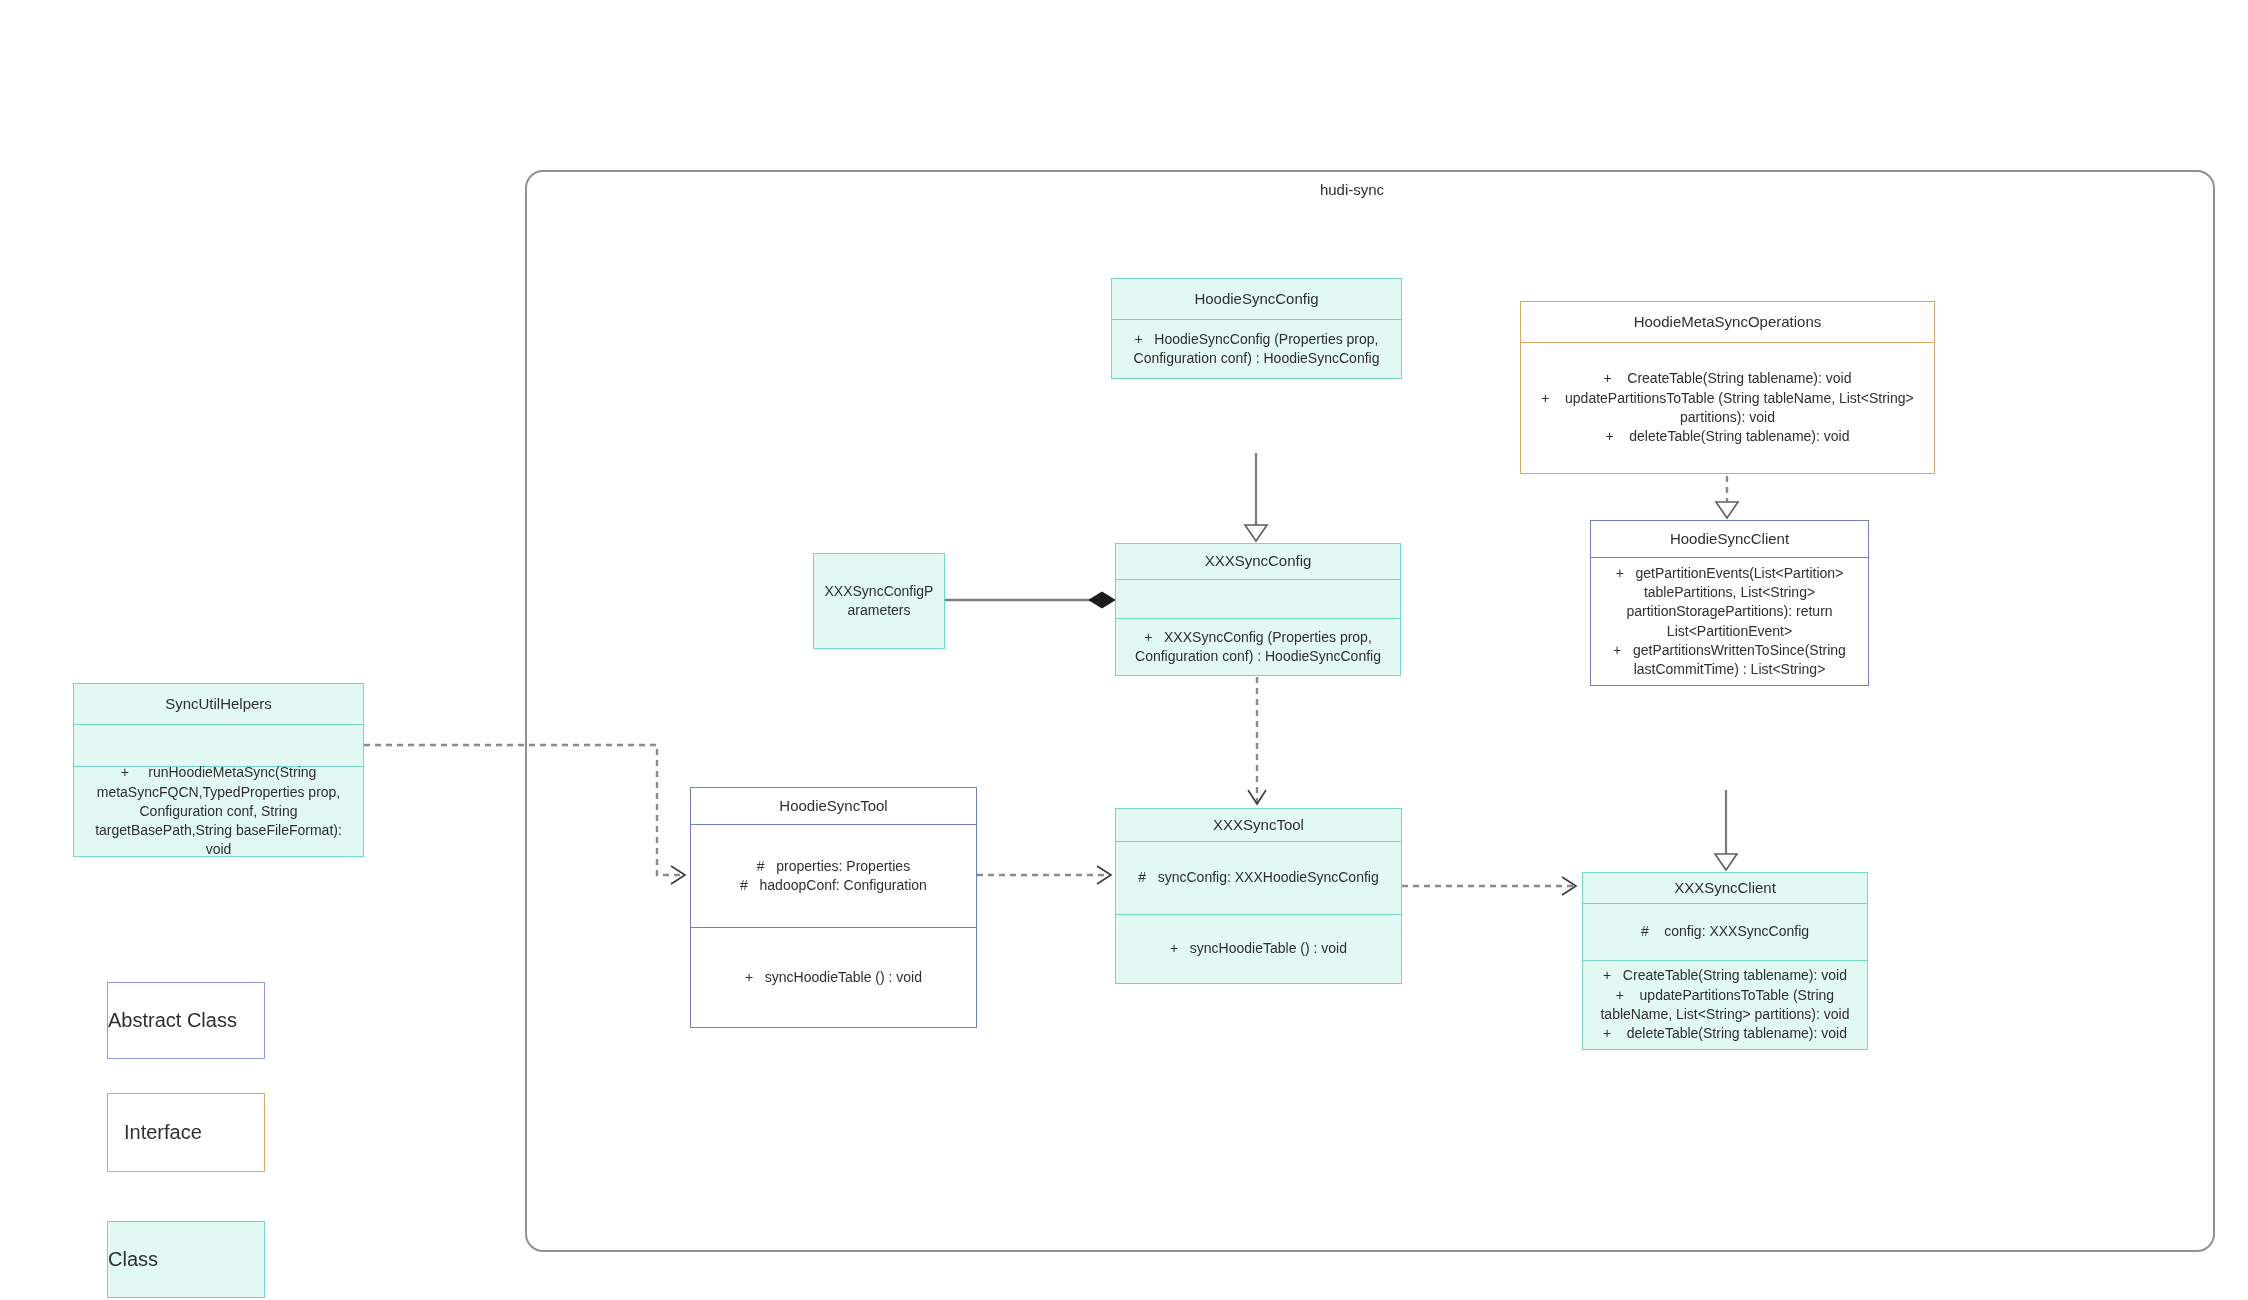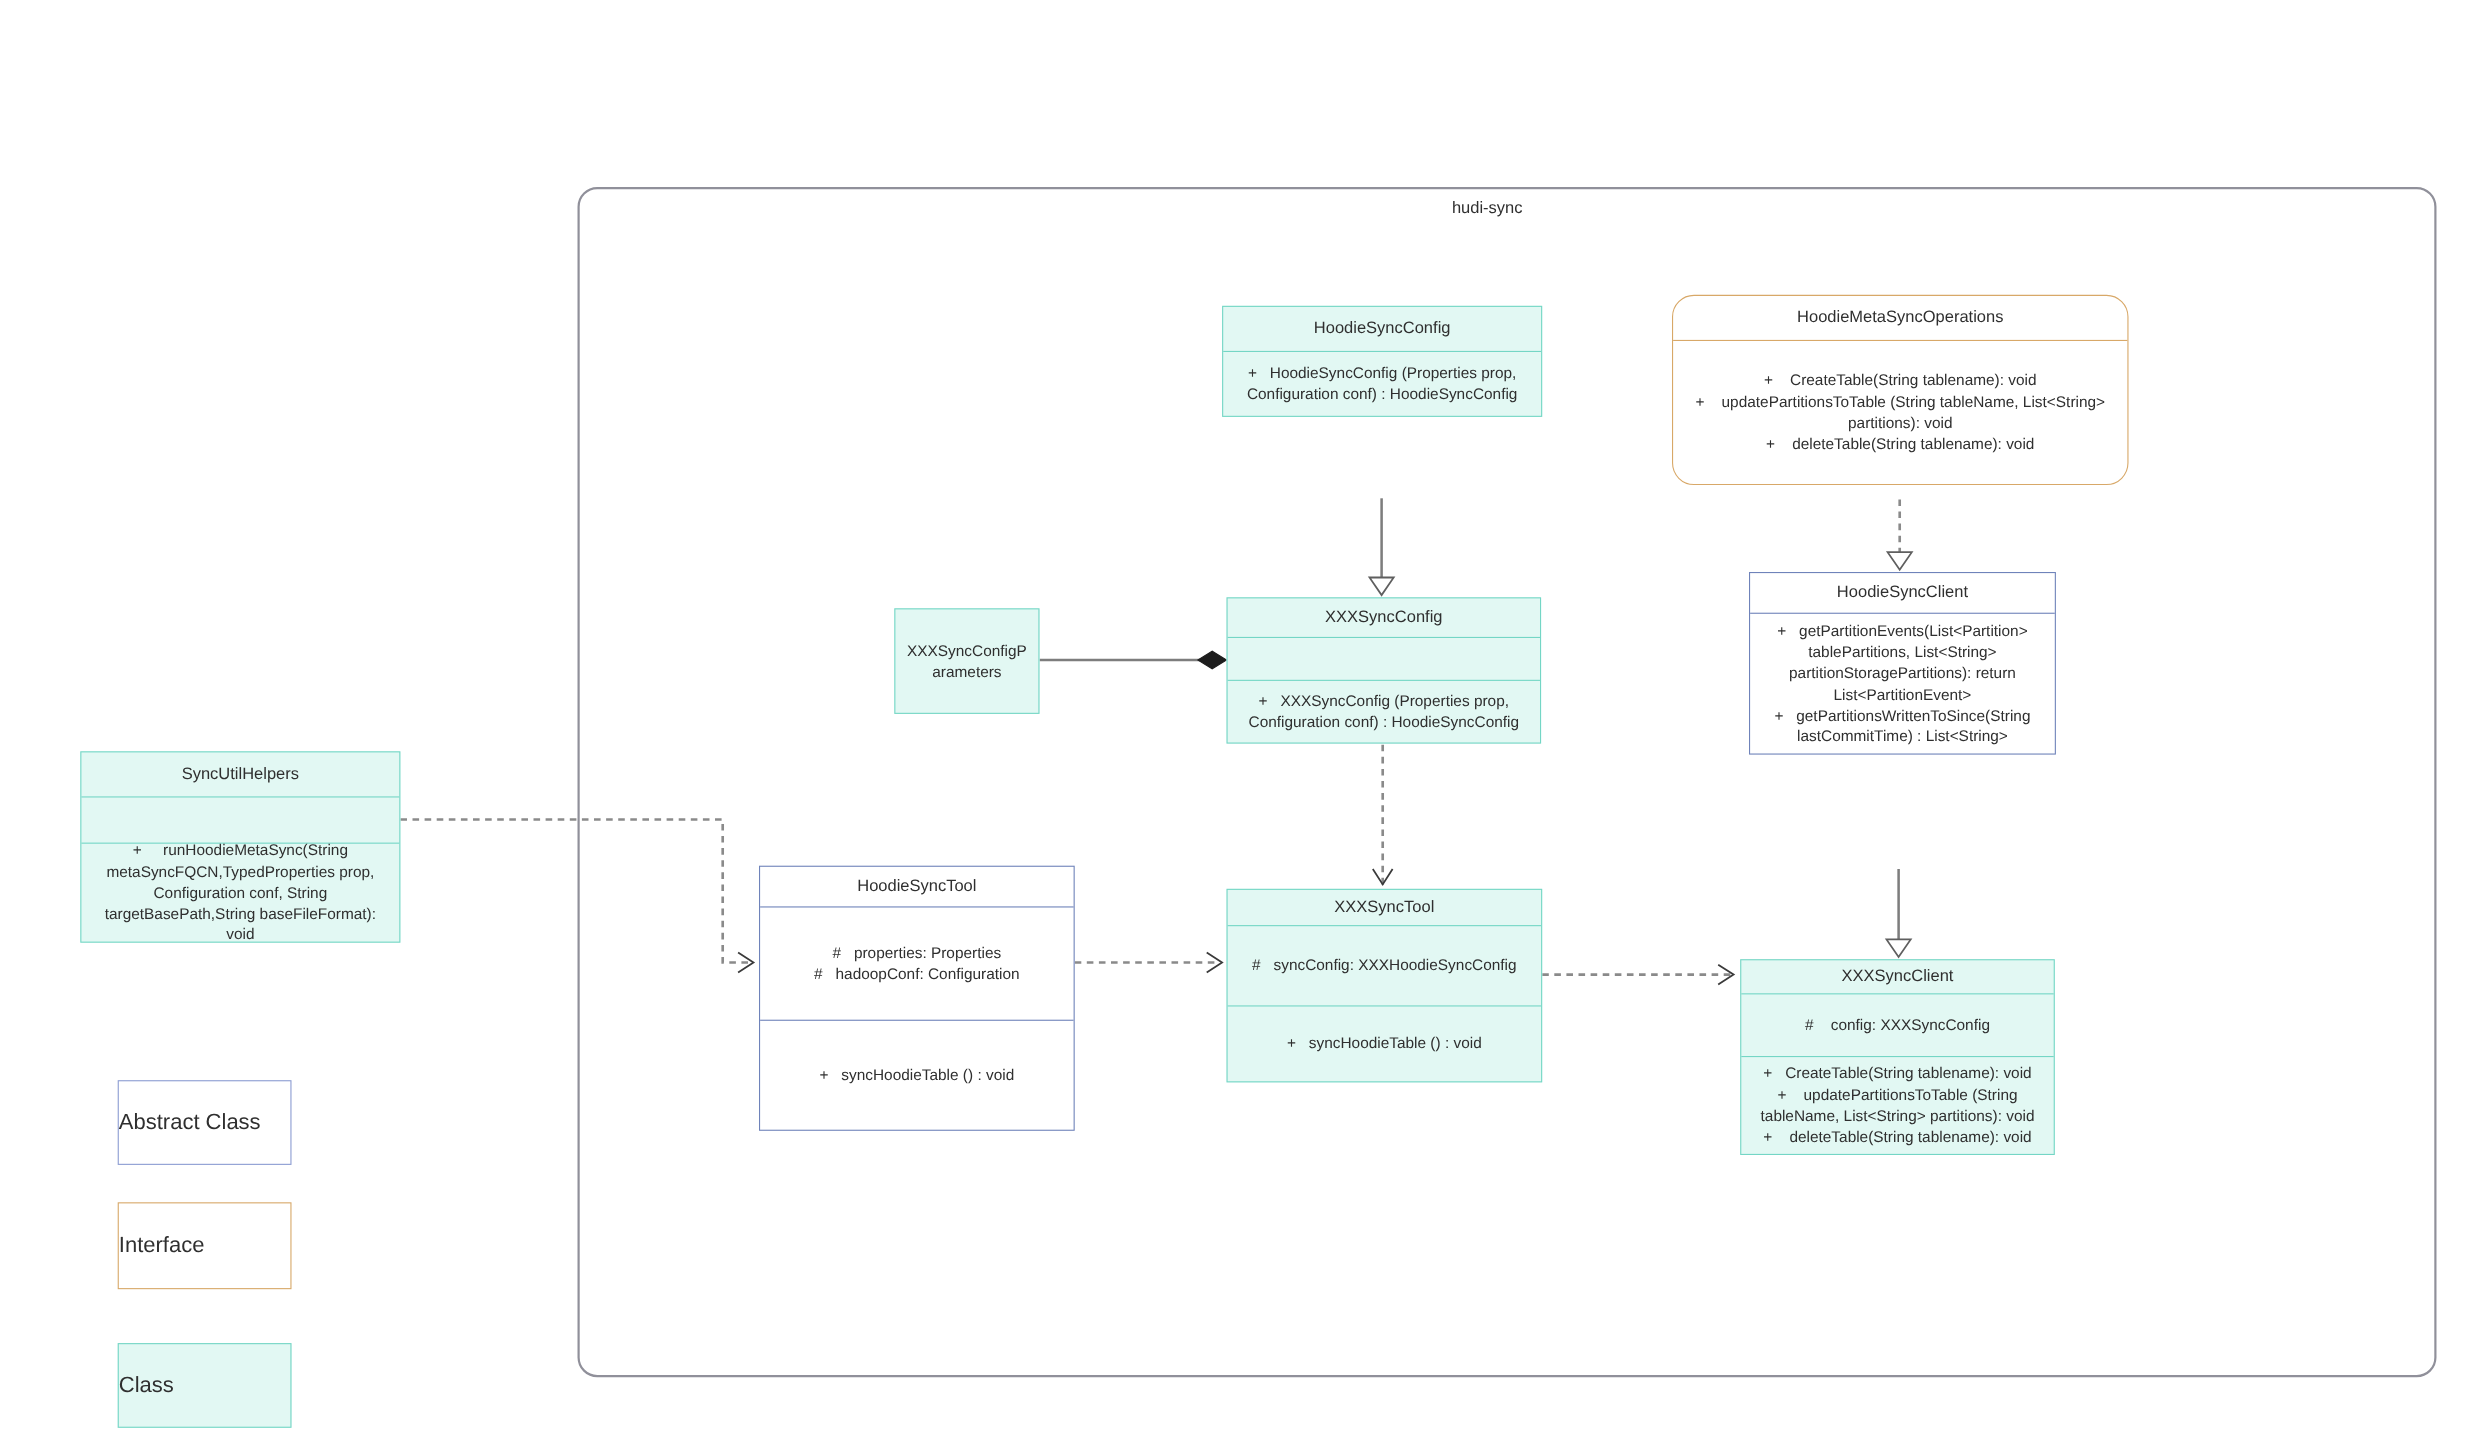--- a/index.html
+++ b/index.html
@@ -96,21 +96,21 @@
 
   <div class="uml-box teal" style="left:1111px;top:278px;width:291px;">
     <div class="cmp ttl" style="height:40px;">
         <span class="ln">HoodieSyncConfig</span>
       </div>
     <div class="cmp" style="height:59px;">
       <div class="ln">+   HoodieSyncConfig (Properties prop, Configuration conf) : HoodieSyncConfig</div>
     </div>
   </div>
 
-  <div class="uml-box interface" style="left:1520px;top:268px;width:415px;border-radius:20px;">
+  <div class="uml-box interface" style="left:1520px;top:301px;width:415px;">
     <div class="cmp ttl" style="height:40px;">
         <span class="ln">HoodieMetaSyncOperations</span>
       </div>
     <div class="cmp" style="height:131px;">
       <div class="ln">+    CreateTable(String tablename): void</div>
       <div class="ln">+    updatePartitionsToTable (String tableName, List&lt;String&gt; partitions): void</div>
       <div class="ln">+    deleteTable(String tablename): void</div>
     </div>
   </div>
 
@@ -185,20 +185,20 @@
     <div class="cmp" style="height:89px;">
       <div class="ln">+   CreateTable(String tablename): void</div>
       <div class="ln">+    updatePartitionsToTable (String tableName, List&lt;String&gt; partitions): void</div>
       <div class="ln">+    deleteTable(String tablename): void</div>
     </div>
   </div>
 
   <div class="legend-box abstract" style="left:107px;top:982px;width:158px;height:77px;">
     <span class="ln">Abstract Class</span>
   </div>
-  <div class="legend-box interface" style="left:107px;top:1093px;width:158px;height:79px;">
+  <div class="legend-box interface" style="left:107px;top:1093px;width:158px;height:79px;padding-left:16px;">
     <span class="ln">Interface</span>
   </div>
   <div class="legend-box teal" style="left:107px;top:1221px;width:158px;height:77px;">
     <span class="ln">Class</span>
   </div>
 
 </div>
 
 </body></html>

